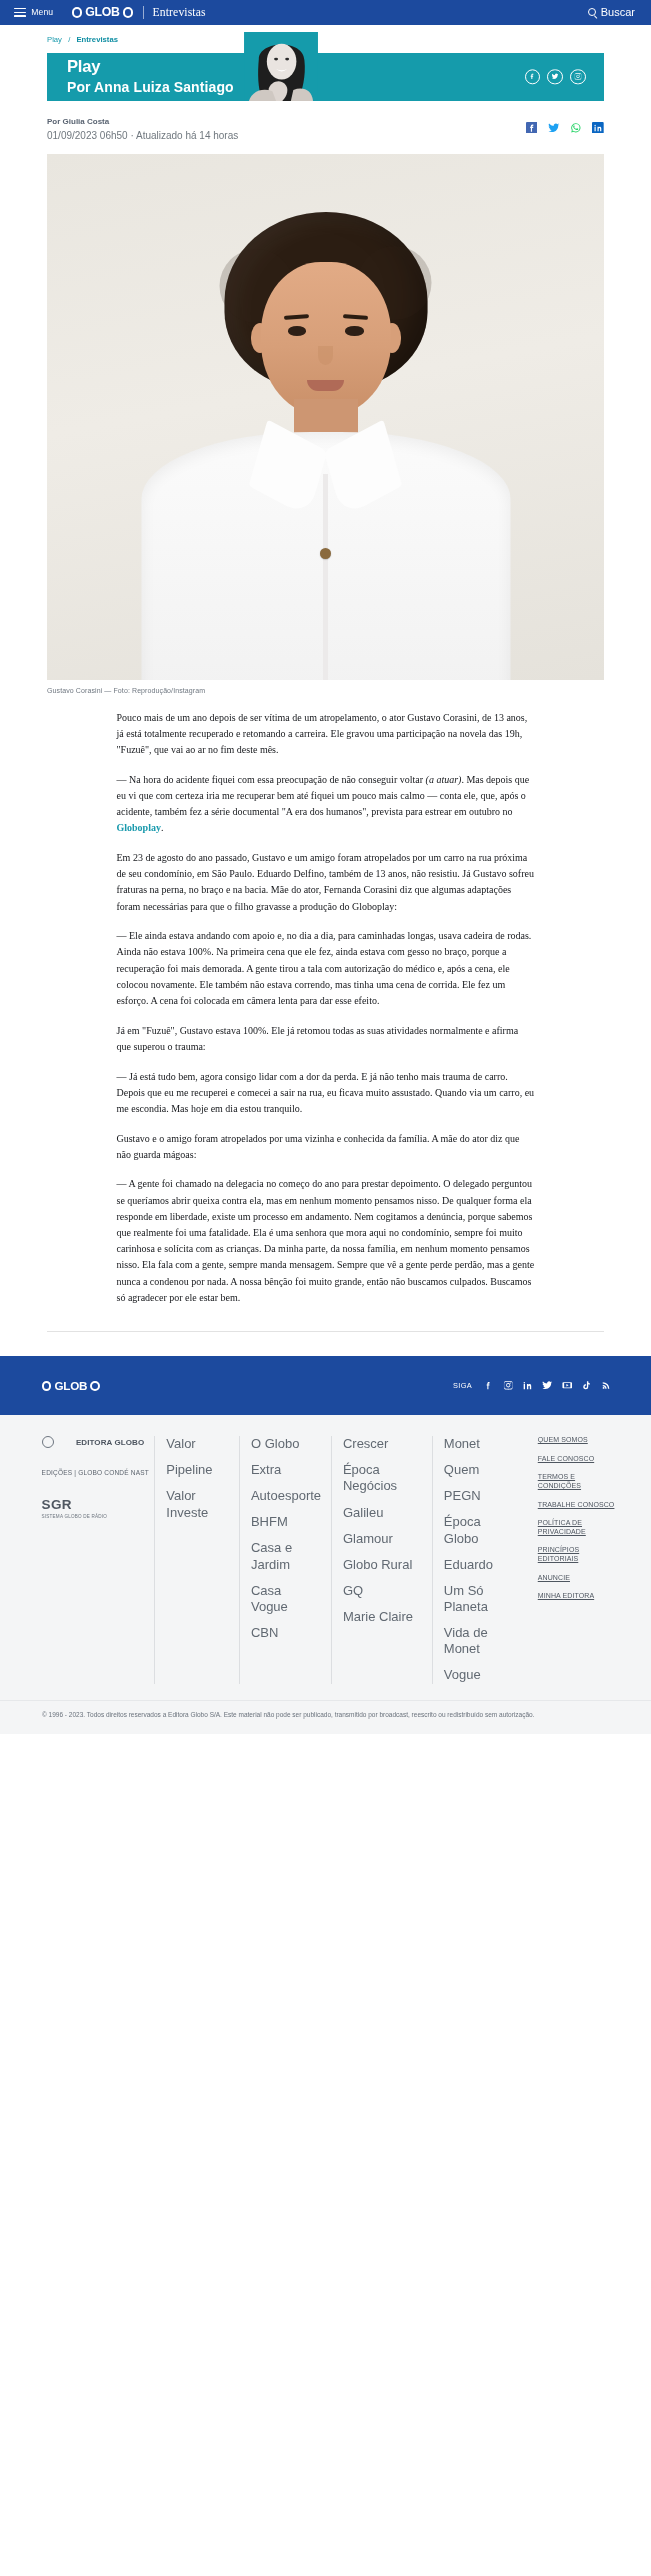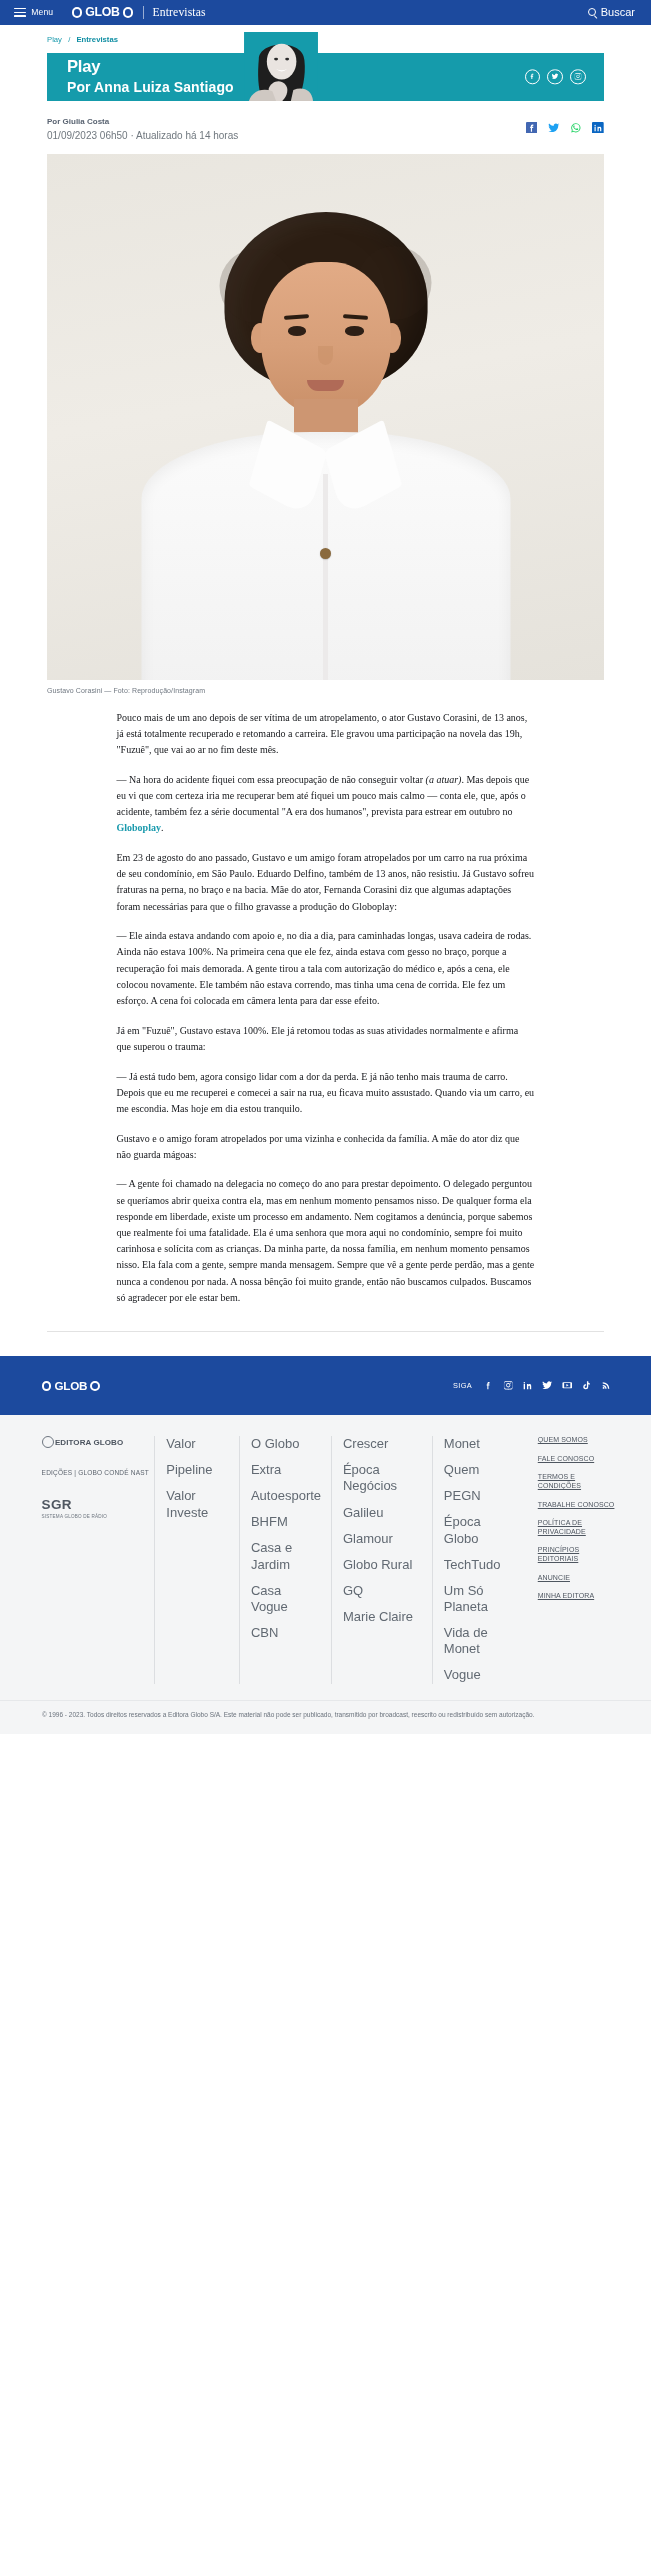--- a/index.html
+++ b/index.html
@@ -293,21 +293,21 @@
     gap: 0;
   }
   .fl-brandcol {
     width: 154px;
     padding-left: 17px;
     display: flex;
     flex-direction: column;
     gap: 21px;
   }
   .eg-logo {
-    display: flex; align-items: center; gap: 1px;
+    display: flex; align-items: center; gap: 22px;
     color: #4d5560; font-weight: bold; font-size: 8px; letter-spacing: 0.1px;
   }
   .eg-mark {
     width: 12.3px; height: 12.3px; border-radius: 50%;
     border: 1.8px solid #6d7580;
   }
   .fl-small { font-size: 6.5px; color: #5c646e; letter-spacing: 0.2px; }
   .sgr-logo { color: #4f5761; font-weight: bold; font-size: 13.5px; letter-spacing: 0.3px; }
   .sgr-sub { font-size: 4.6px; color: #6d757f; letter-spacing: 0.2px; margin-top: 1.8px; }
 
@@ -564,21 +564,21 @@
     <a href="#">Globo Rural</a>
     <a href="#">GQ</a>
     <a href="#">Marie Claire</a>
   </div>
 
   <div class="fl-col">
     <a href="#">Monet</a>
     <a href="#">Quem</a>
     <a href="#">PEGN</a>
     <a href="#">Época Globo</a>
-    <a href="#">TechTudo</a>
+    <a href="#">Eduardo</a>
     <a href="#">Um Só Planeta</a>
     <a href="#">Vida de Monet</a>
     <a href="#">Vogue</a>
   </div>
 
   <div class="fl-col legal no-border">
     <a href="#">QUEM SOMOS</a>
     <a href="#">FALE CONOSCO</a>
     <a href="#">TERMOS E CONDIÇÕES</a>
     <a href="#">TRABALHE CONOSCO</a>

